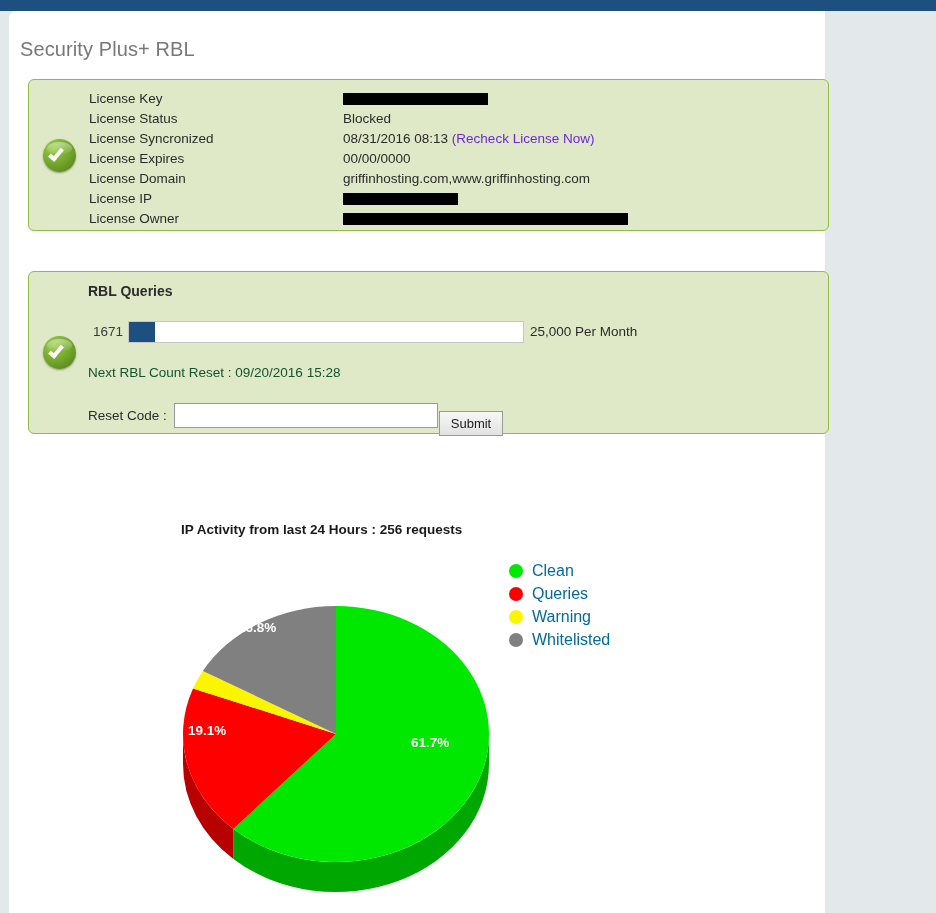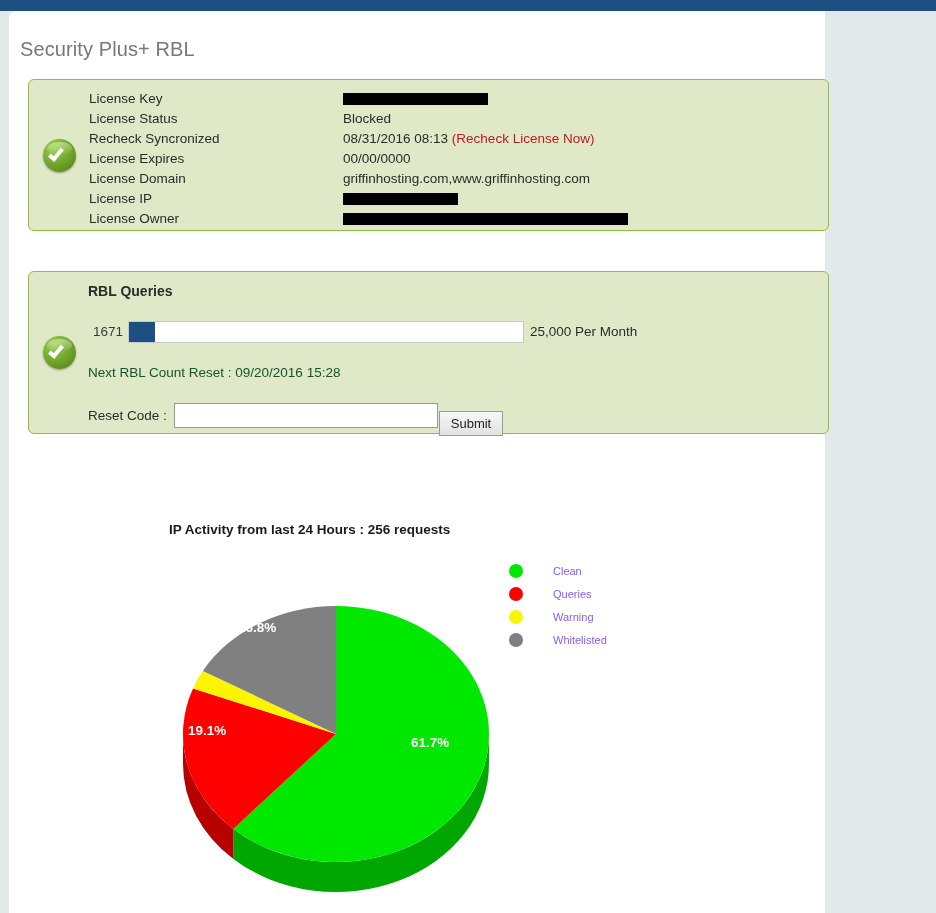--- a/index.html
+++ b/index.html
@@ -67,21 +67,21 @@
     transform: rotate(40deg);
   }
   #license-check { left: 34px; top: 128px; }
   #rbl-check     { left: 34px; top: 325px; }
 
   
   .lic-row { position: absolute; height: 20px; font-size: 13.5px; color: #2b2b2b; }
   .lic-label { position: absolute; left: 80px; white-space: nowrap; }
   .lic-value { position: absolute; left: 334px; white-space: nowrap; }
   .redact { display: inline-block; height: 12px; background: #000000; vertical-align: middle; }
-  .recheck { color: #b91c1c; }
+  .recheck { color: #6d28d9; }
 
   
   .rbl-heading {
     position: absolute; left: 79px; top: 272px;
     font-size: 14px; font-weight: bold; color: #2b2b2b;
   }
   .rbl-count {
     position: absolute; left: 84px; top: 313px;
     font-size: 13.5px; color: #3a3a3a; text-align: center;
   }
@@ -117,28 +117,28 @@
     position: absolute; left: 430px; top: 400px;
     width: 64px; height: 25px;
     background: linear-gradient(to bottom,#f7f7f7,#e2e2e2);
     border: 1px solid #9a9a9a;
     font-family: "Liberation Sans", sans-serif; font-size: 13px;
     color: #202020; cursor: pointer; padding: 0;
   }
 
   
   .chart-title {
-    position: absolute; left: 160px; top: 511px;
+    position: absolute; left: 172px; top: 511px;
     font-size: 13.5px; font-weight: bold; color: #1a1a1a;
     white-space: nowrap;
   }
   .legend { position: absolute; left: 500px; top: 548px; }
   .legend-row { display: flex; align-items: center; height: 23px; }
   .legend-dot { width: 14px; height: 14px; border-radius: 50%; margin-right: 9px; flex: 0 0 auto; }
-  .legend-label { font-size: 11px; color: #8b5cf6; white-space: nowrap; margin-left: 21px; }
+  .legend-label { font-size: 16px; color: #0369a1; white-space: nowrap; }
 
   #pie-wrap { position: absolute; left: 168px; top: 585px; width: 326px; height: 300px; }
   .slice-label {
     position: absolute; font-size: 13.5px; font-weight: bold;
     color: #ffffff; white-space: nowrap;
   }
 </style>
 </head>
 <body>
 
@@ -158,21 +158,21 @@
     <div id="license-rows">
         <div class="lic-row" style="top: 80px;">
           <span class="lic-label">License Key</span>
           <span class="lic-value"><span class="redact" style="width: 145px;"></span></span>
         </div>
         <div class="lic-row" style="top: 100px;">
           <span class="lic-label">License Status</span>
           <span class="lic-value">Blocked</span>
         </div>
         <div class="lic-row" style="top: 120px;">
-          <span class="lic-label">Recheck Syncronized</span>
+          <span class="lic-label">License Syncronized</span>
           <span class="lic-value">08/31/2016 08:13<span class="recheck">  (Recheck License Now)</span></span>
         </div>
         <div class="lic-row" style="top: 140px;">
           <span class="lic-label">License Expires</span>
           <span class="lic-value">00/00/0000</span>
         </div>
         <div class="lic-row" style="top: 160px;">
           <span class="lic-label">License Domain</span>
           <span class="lic-value">griffinhosting.com,www.griffinhosting.com</span>
         </div>

